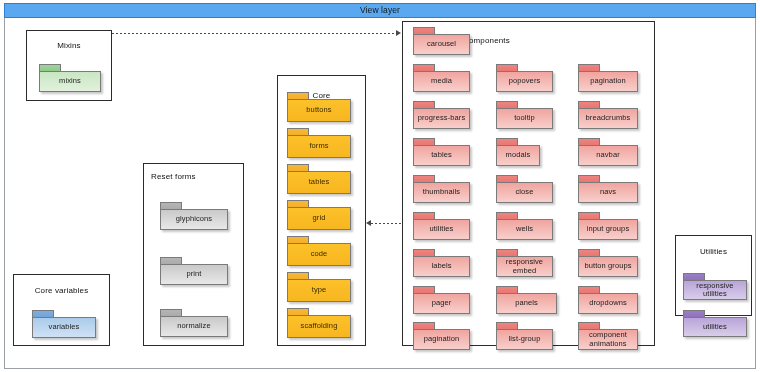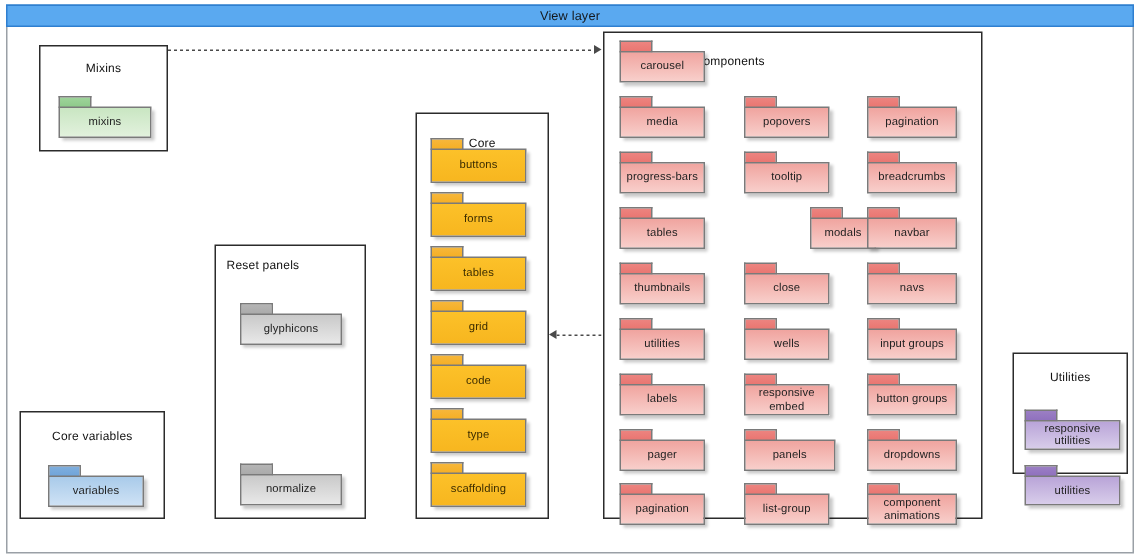--- a/index.html
+++ b/index.html
@@ -147,25 +147,31 @@
     <div class="pkg-title" style="top:11px;">Core variables</div>
     <div class="folder c-blue" style="left:18px; top:35px; width:64px; height:28px;">
       <div class="tab"></div>
       <div class="body">
         <span>variables</span>
       </div>
     </div>
   </div>
 
   <div class="pkg title-left" style="left:143px; top:163px; width:101px; height:183px;">
-    <div class="pkg-title" style="top:8px;">Reset panels</div>
+    <div class="pkg-title" style="top:8px;">Reset forms</div>
     <div class="folder c-gray" style="left:16px; top:38px; width:68px; height:28px;">
       <div class="tab"></div>
       <div class="body">
         <span>glyphicons</span>
+      </div>
+    </div>
+    <div class="folder c-gray" style="left:16px; top:93px; width:68px; height:28px;">
+      <div class="tab"></div>
+      <div class="body">
+        <span>print</span>
       </div>
     </div>
     <div class="folder c-gray" style="left:16px; top:145px; width:68px; height:28px;">
       <div class="tab"></div>
       <div class="body">
         <span>normalize</span>
       </div>
     </div>
   </div>
 
@@ -278,21 +284,21 @@
       <div class="body">
         <span>popovers</span>
       </div>
     </div>
     <div class="folder c-red" style="left:93px; top:79px; width:57px; height:28px;">
       <div class="tab"></div>
       <div class="body">
         <span>tooltip</span>
       </div>
     </div>
-    <div class="folder c-red" style="left:93px; top:116px; width:44px; height:28px;margin-left:44px;">
+    <div class="folder c-red" style="left:93px; top:116px; width:44px; height:28px;">
       <div class="tab"></div>
       <div class="body">
         <span>modals</span>
       </div>
     </div>
     <div class="folder c-red" style="left:93px; top:153px; width:57px; height:28px;">
       <div class="tab"></div>
       <div class="body">
         <span>close</span>
       </div>

